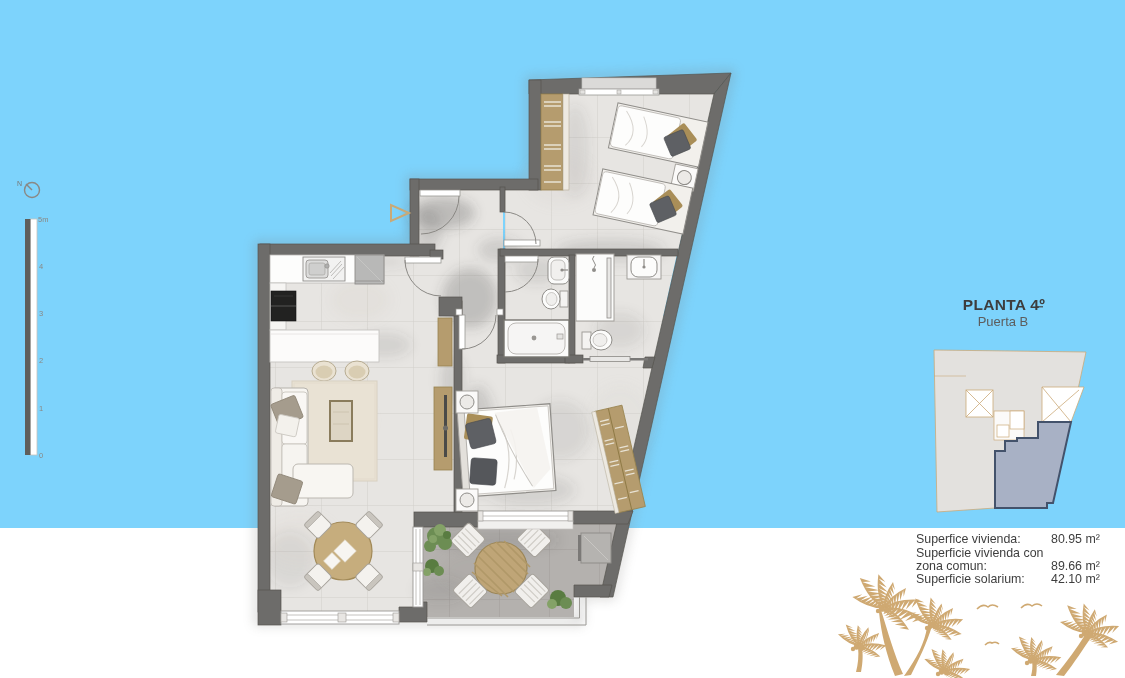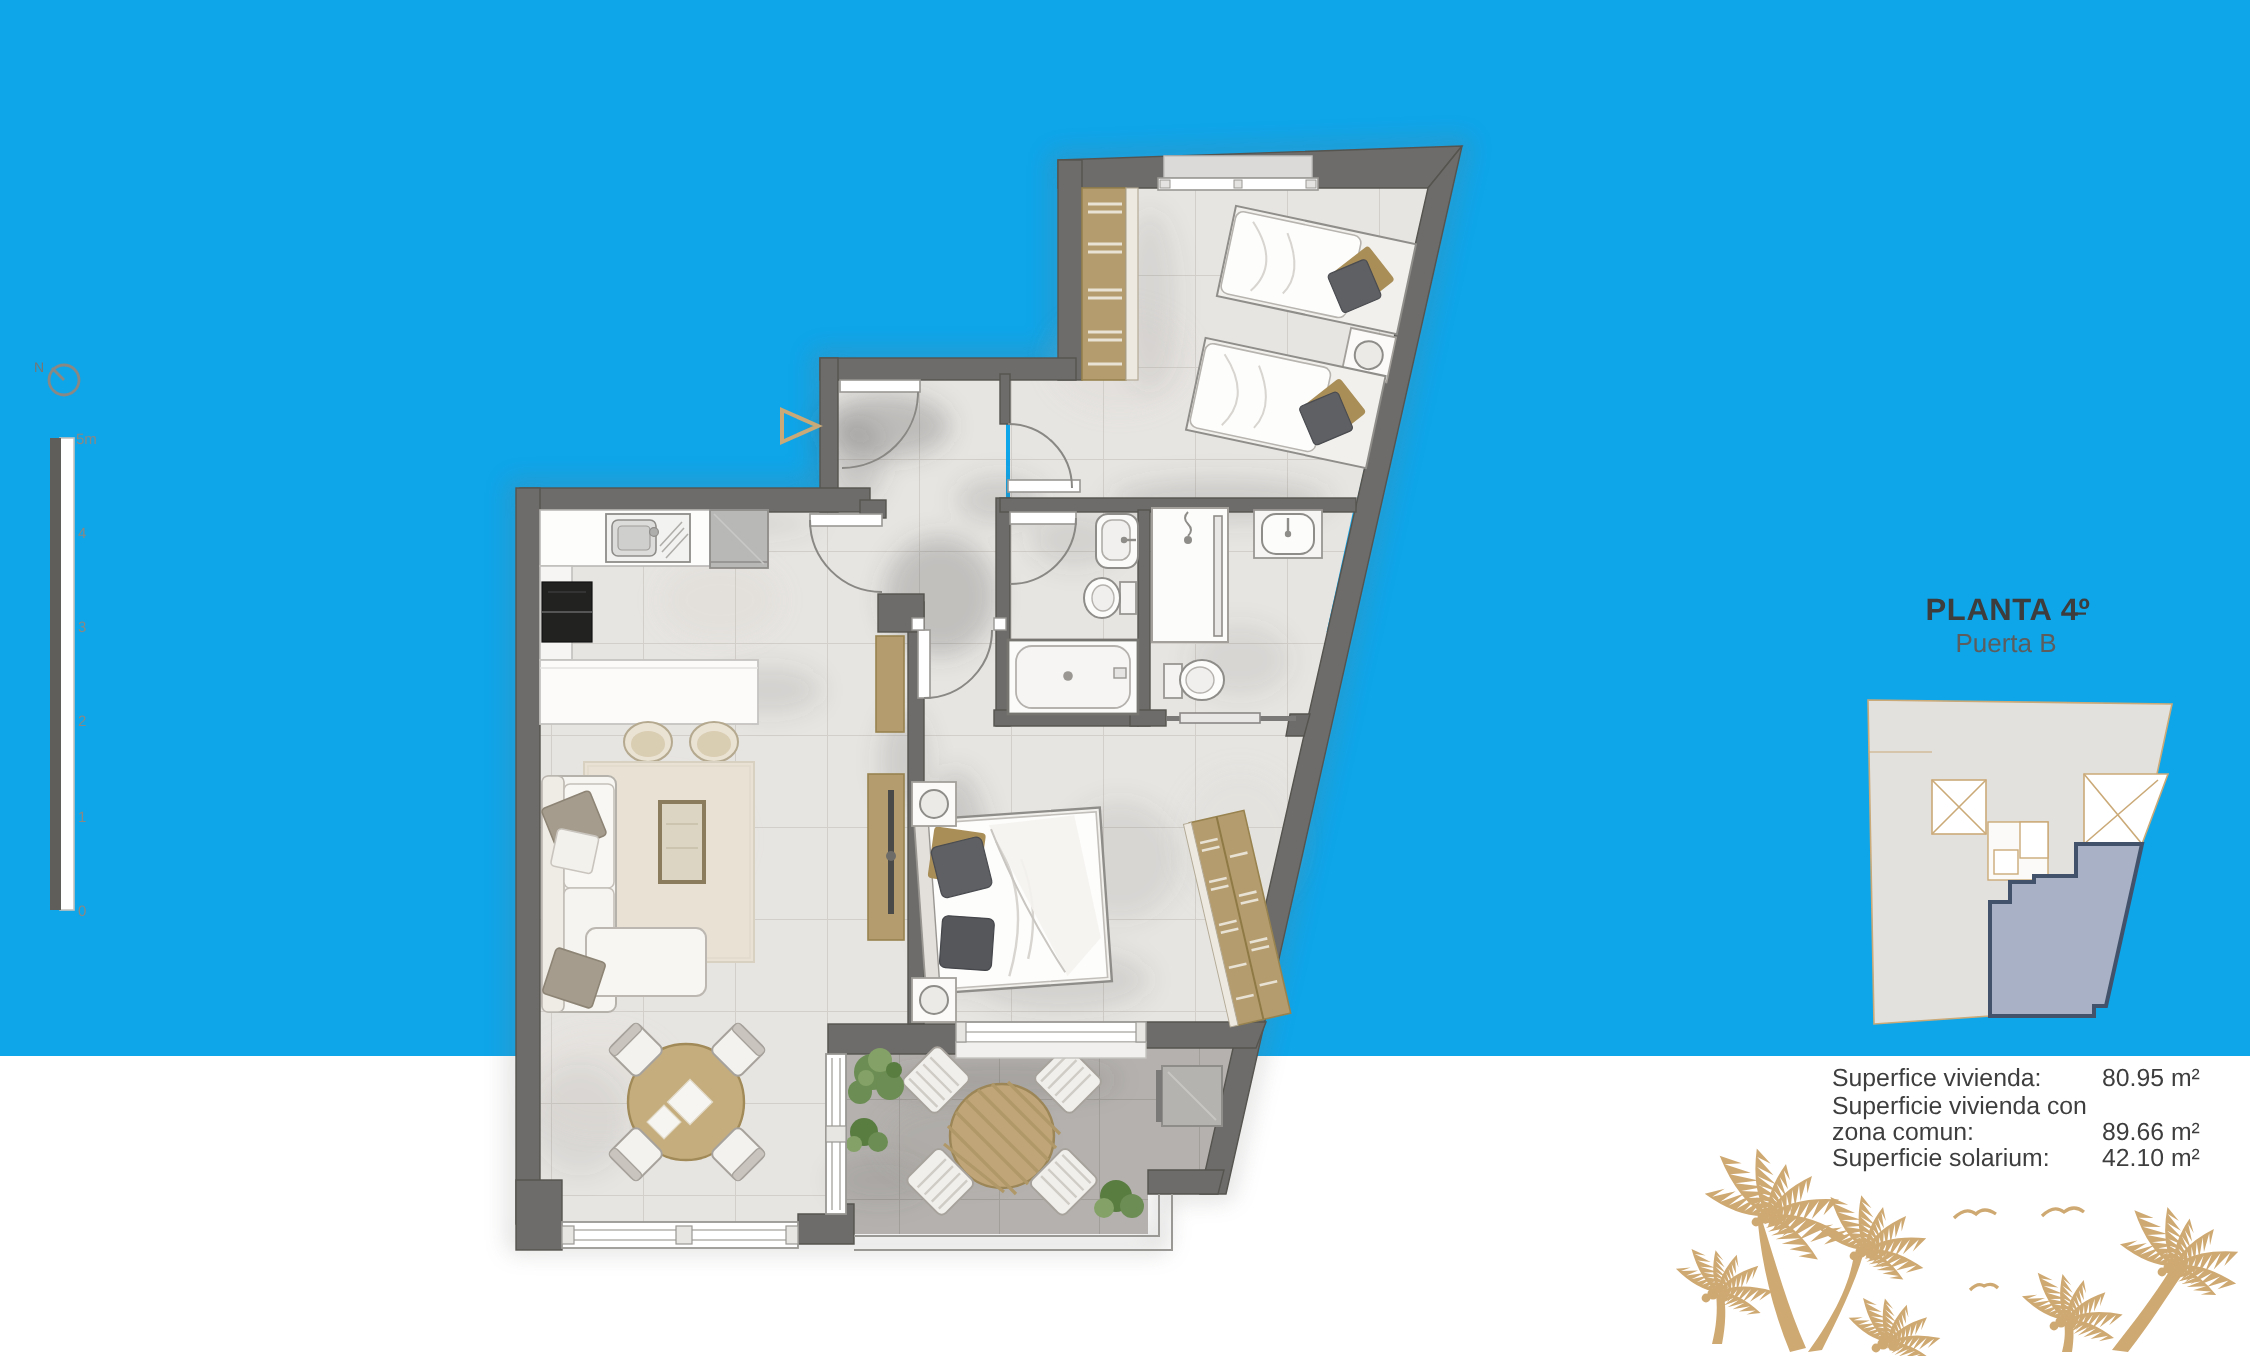--- a/index.html
+++ b/index.html
@@ -1,16 +1,16 @@
 <!DOCTYPE html>
 <html><head>
 <meta charset="utf-8">
 <style>
 html,body{margin:0;padding:0;background:#ffffff;width:1125px;height:678px;overflow:hidden;font-family:"Liberation Sans",sans-serif;}
-#stage{position:relative;width:1125px;height:528px;background:#0ea5e9;}
+#stage{position:relative;width:1125px;height:528px;background:#7dd3fc;}
 svg{position:absolute;top:0;left:0;}
 </style>
 </head>
 <body>
 <div id="stage">
 <svg width="1125" height="678" viewBox="0 0 1125 678">
 <defs>
 <pattern id="tiles" width="46" height="46" patternUnits="userSpaceOnUse">
   <rect width="46" height="46" fill="#e7e5e2"></rect>
   <path d="M46,0 L46,46 M0,46 L46,46" stroke="#d2cfca" stroke-width="1" fill="none"></path>

